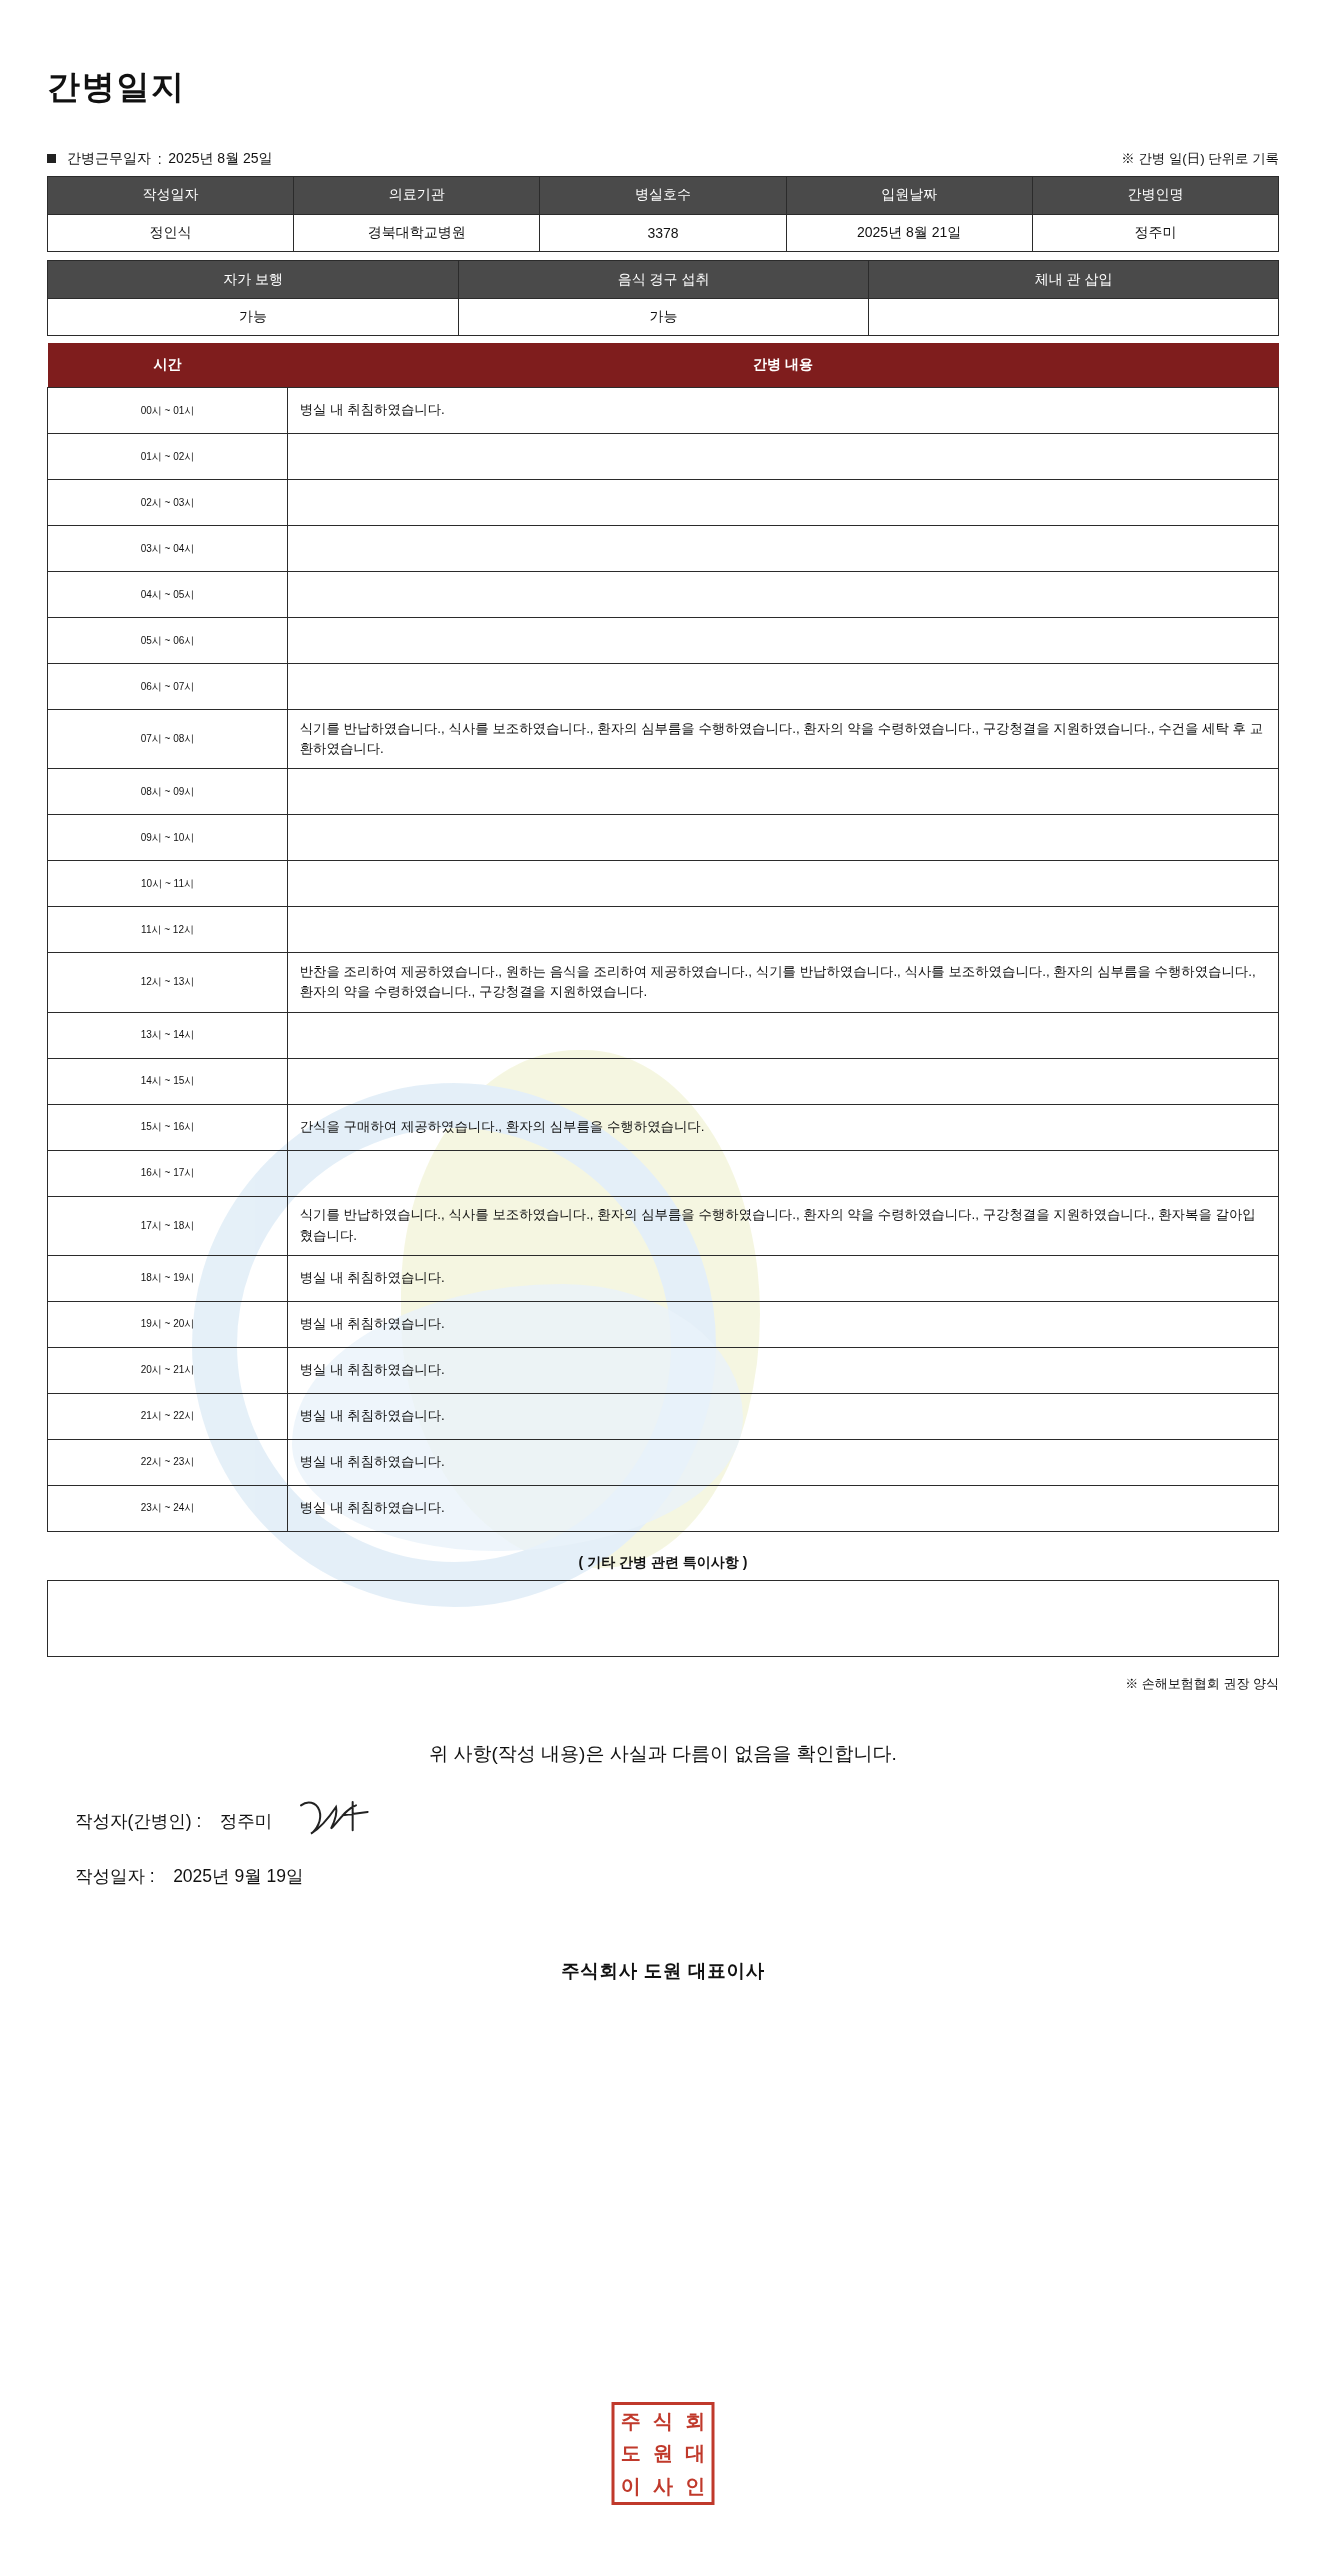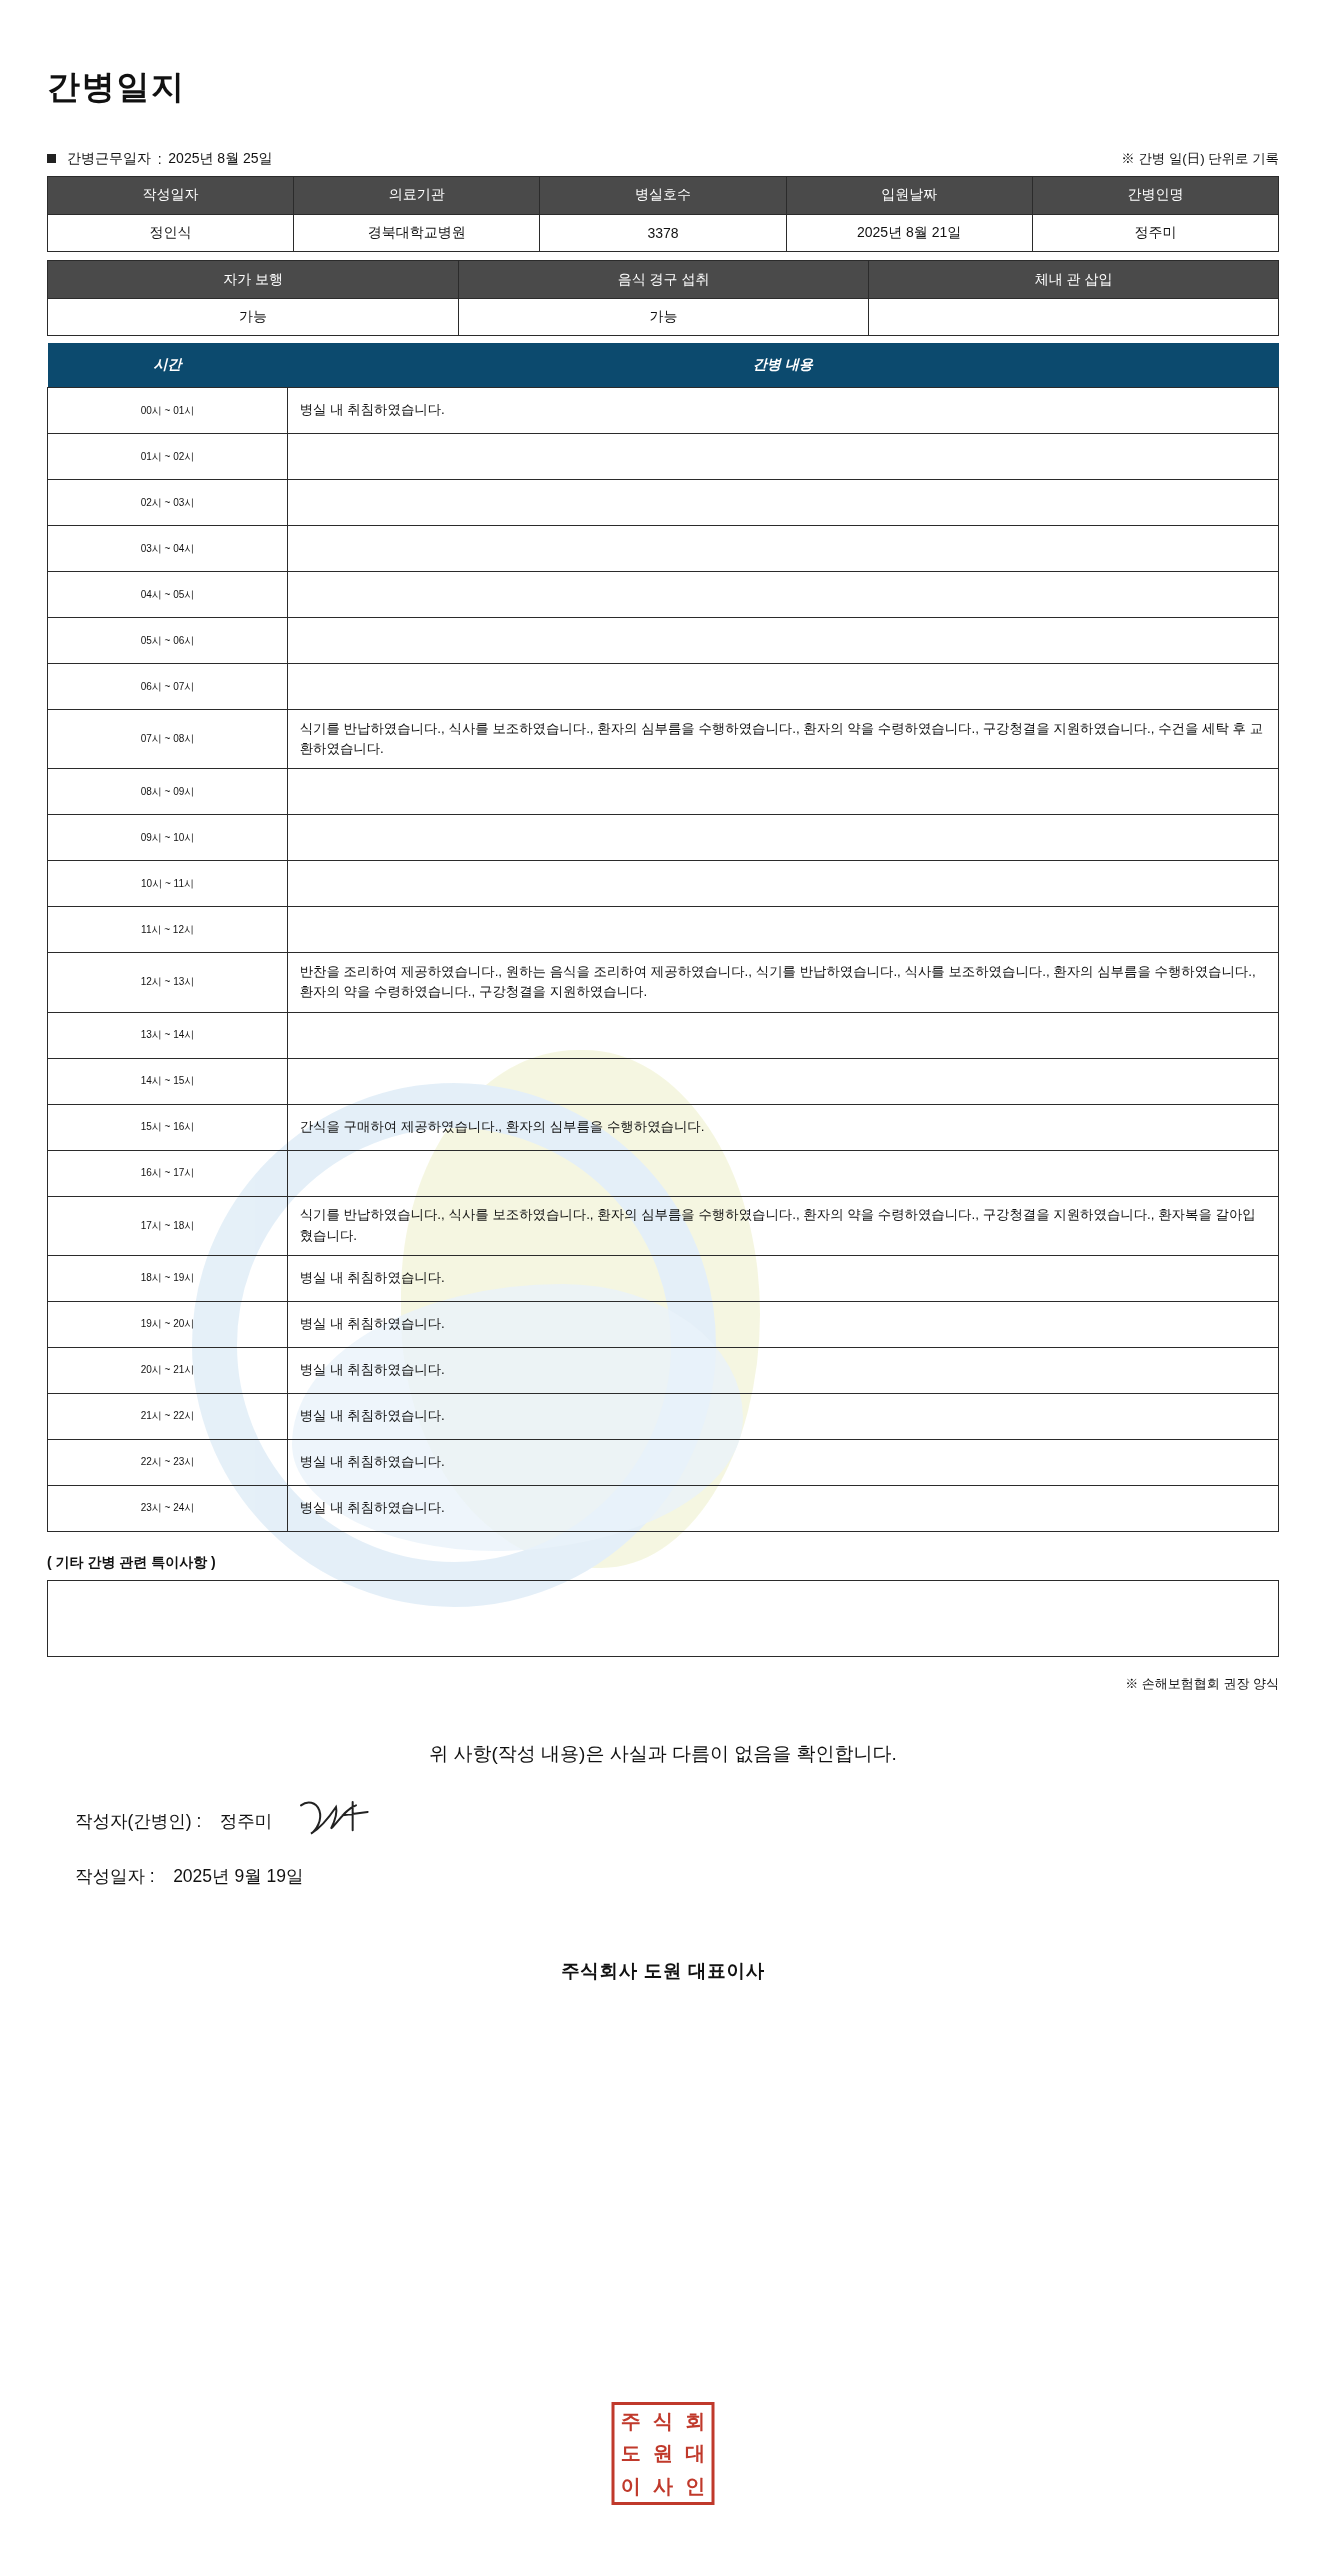--- a/index.html
+++ b/index.html
@@ -104,21 +104,21 @@
     padding: 11px 3.3px;
   }
 
   
   table.log {
     width: 100%;
     border-collapse: collapse;
     table-layout: fixed;
     margin-top: 6.7px;
   }
-  table.log th.hd { background: #0c4a6e; color:#fff; font-weight:bold;font-style:italic; }
+  table.log th.hd { background: #7f1d1d; color:#fff; font-weight:bold; }
   table.log td {
     border: 0.8px solid #2b2b2b;
     font-size: 13.4px;
     padding: 0;
   }
   table.log td.time {
     width: 249px;
     text-align: center;
     vertical-align: middle;
     height: 45px;
@@ -128,20 +128,21 @@
     text-align: left;
     padding: 8.3px 11.7px;
     line-height: 1.55;
     font-size: 13.4px;
     vertical-align: middle;
     min-height: 45px;
   }
   table.log tr { height: 45px; }
 
   .notes-title {
+    text-align: center;
     font-size: 14px;
     font-weight: bold;
     margin: 22px 0 8.3px 0;
   }
   .notes-box {
     border: 0.8px solid #2b2b2b;
     height: 77px;
     width: 100%;
     box-sizing: border-box;
   }

